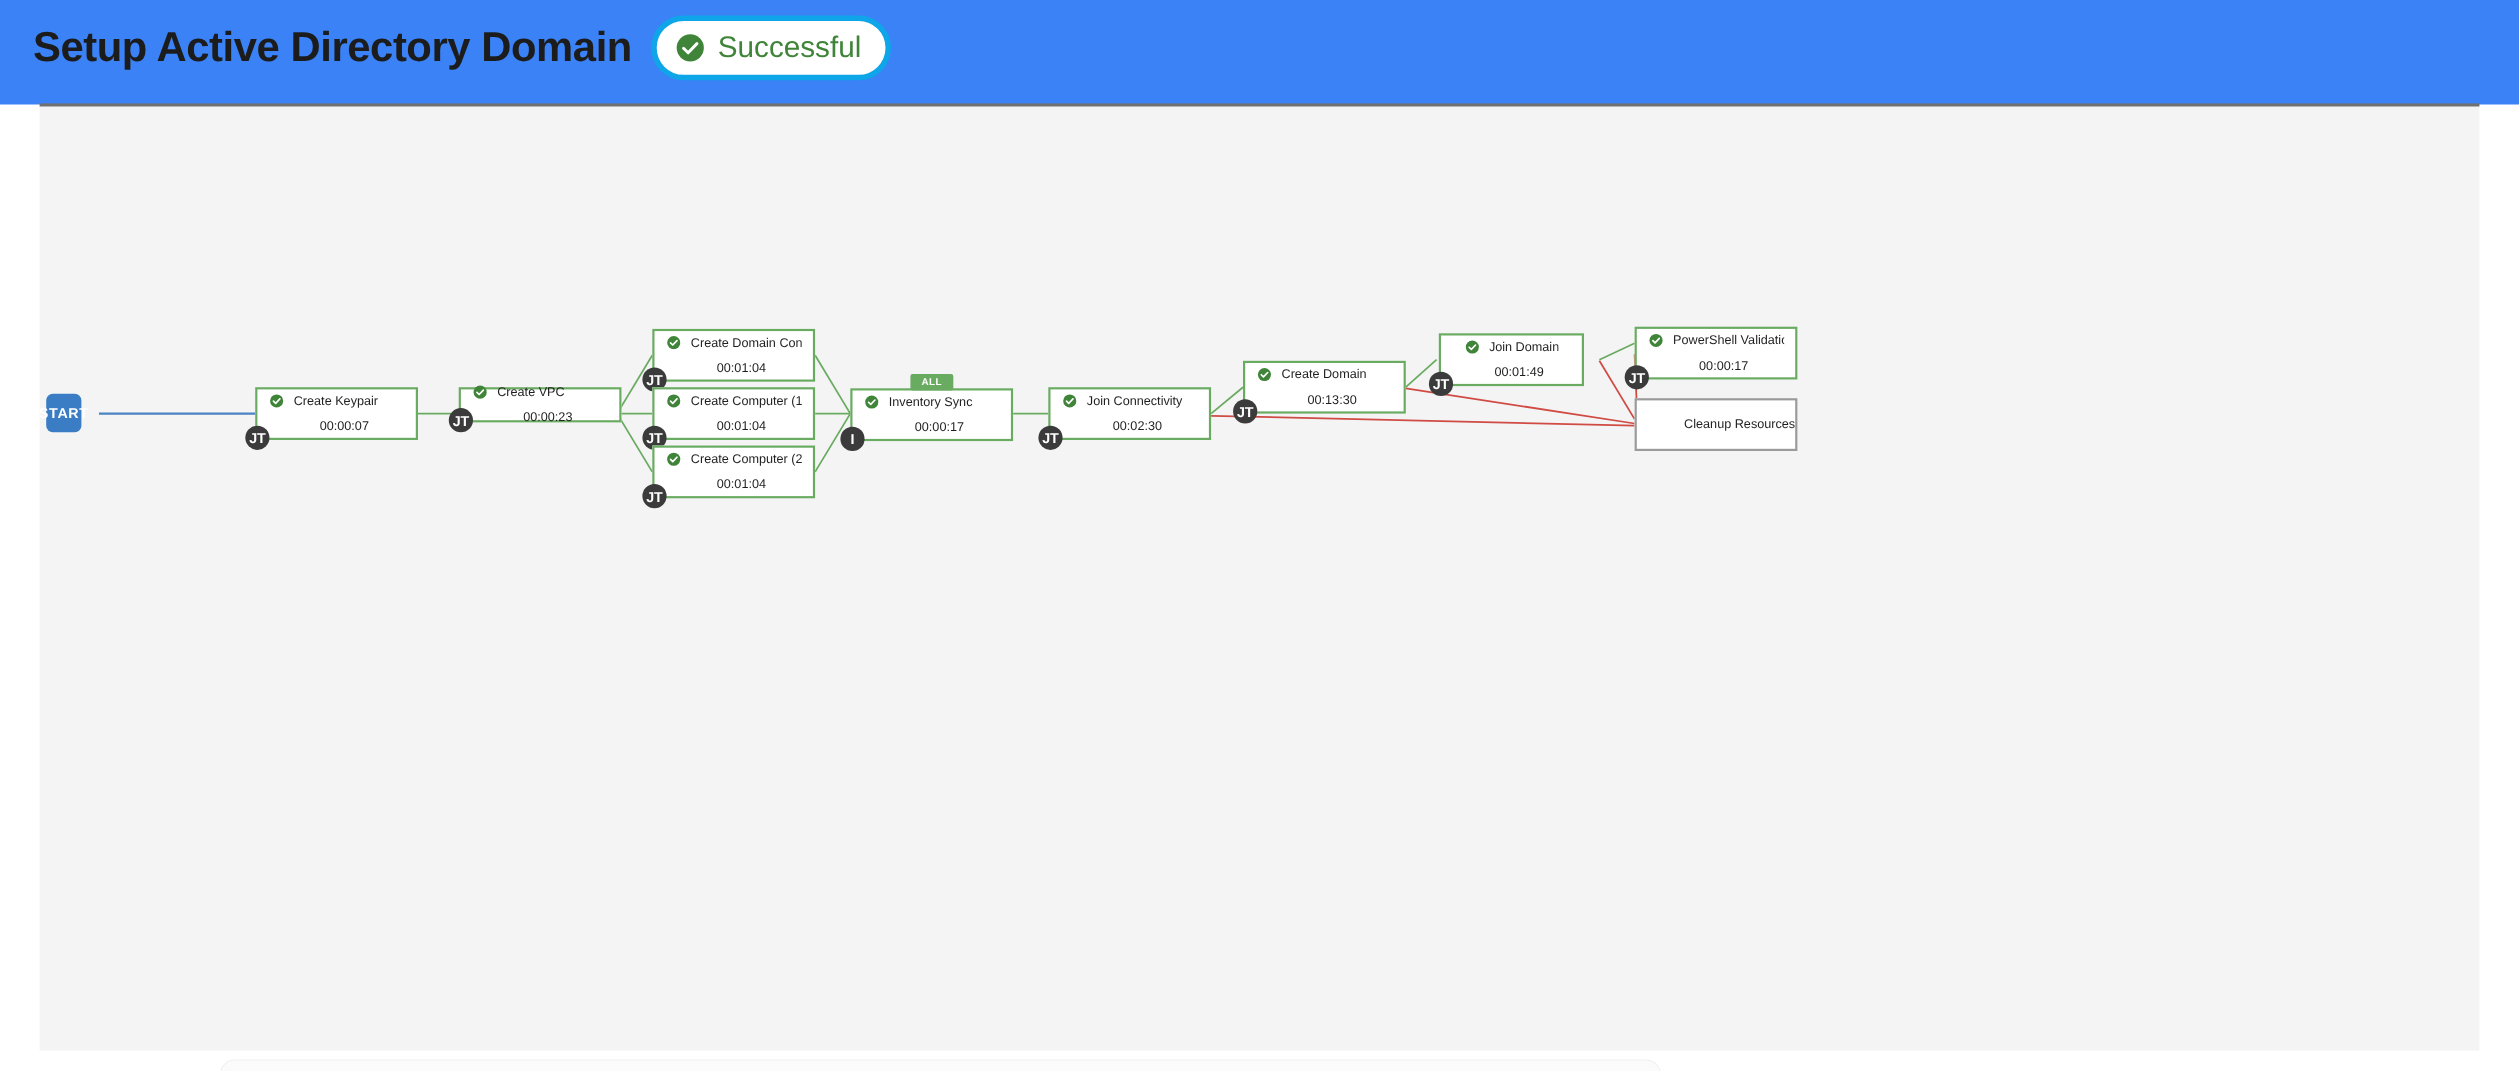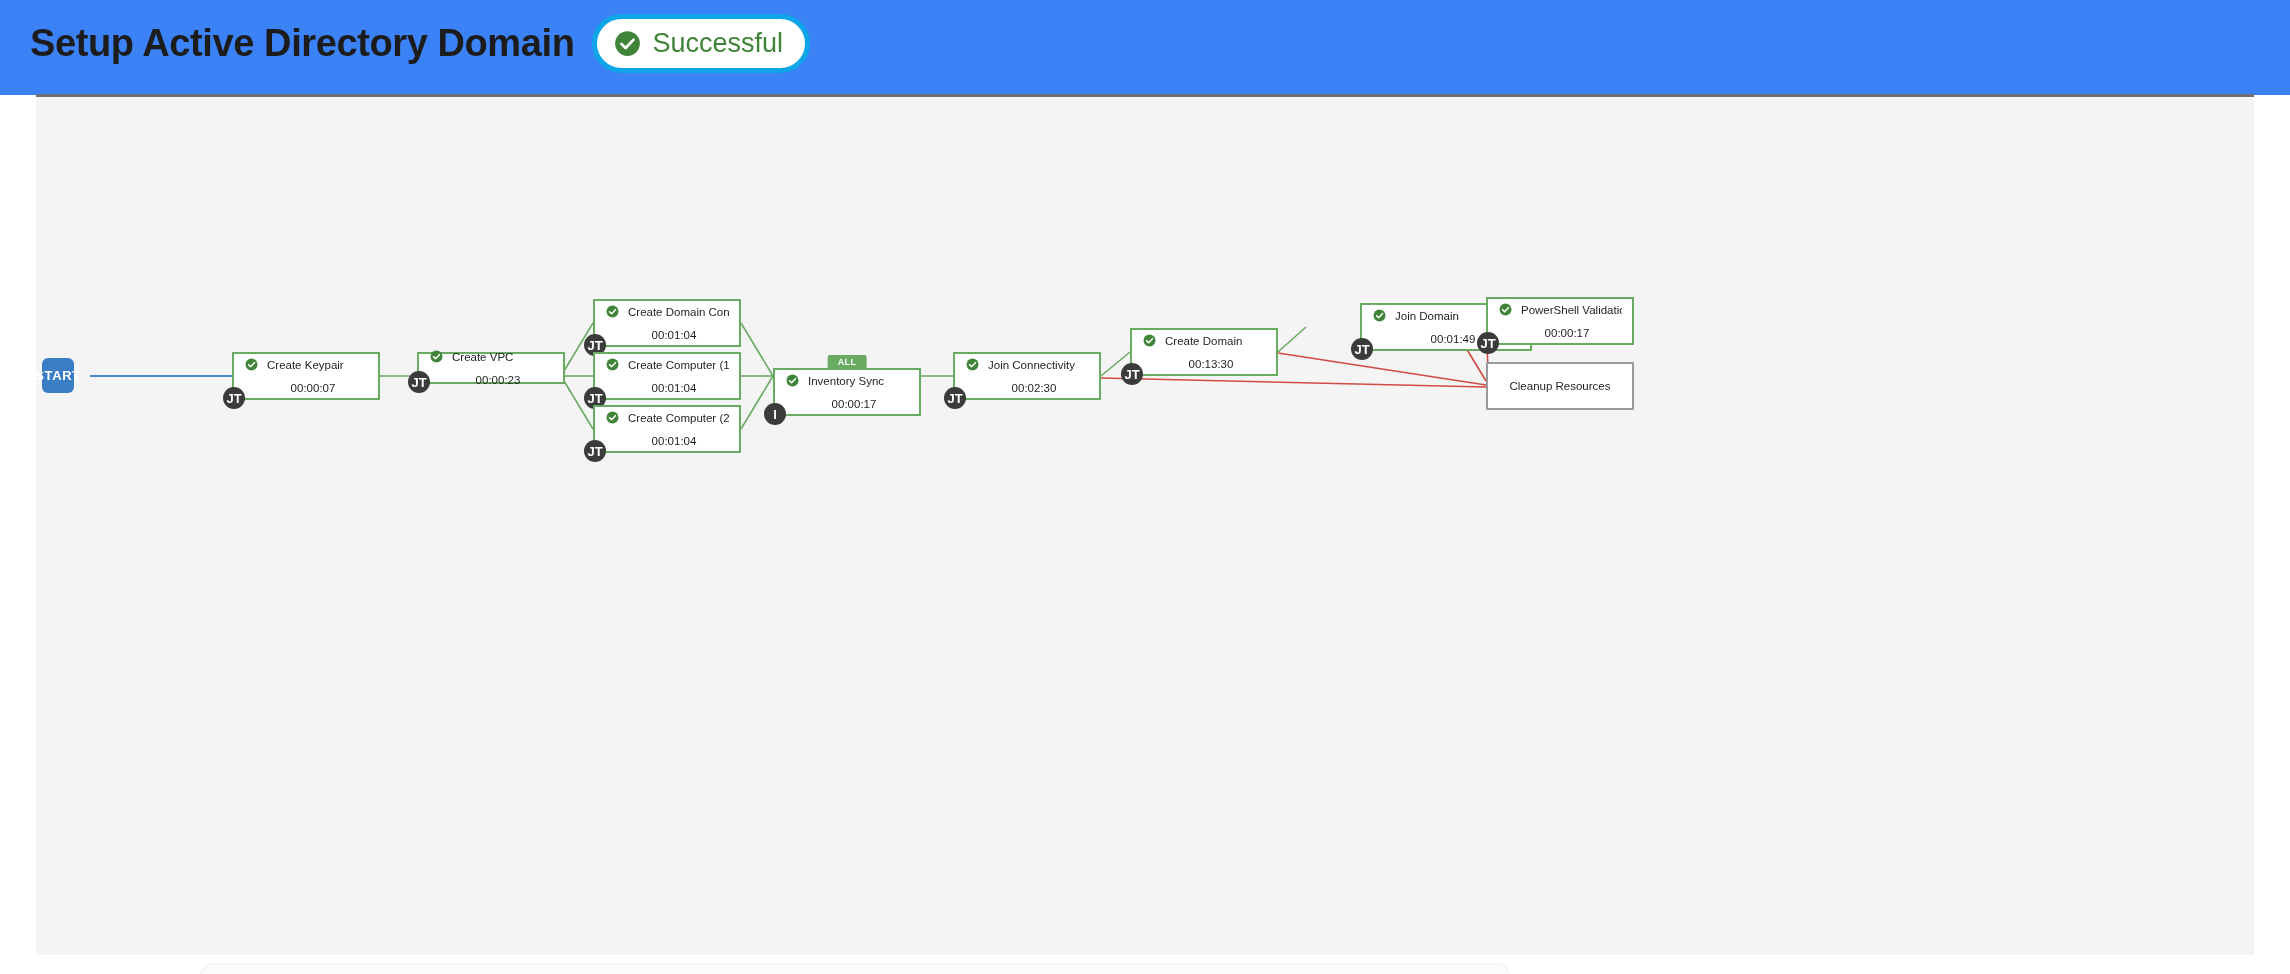--- a/index.html
+++ b/index.html
@@ -126,21 +126,21 @@
     overflow: hidden;
   }
   .node-time {
     font-size: 11.5px;
     color: #1f1f1f;
     text-align: center;
     margin-top: 11px;
     padding-left: 14px;
   }
   .node.pending .node-name {
-    text-align: center;
+    text-align: right;
     width: 100%;
   }
 
   
   .credential-badge {
     position: absolute;
     left: -11px; bottom: -11px;
     width: 22px; height: 22px;
     border-radius: 50%;
     background: #3b3b3b;
@@ -301,21 +301,21 @@
       <svg class="status-ico" viewBox="0 0 24 24">
         <circle cx="12" cy="12" r="11" fill="#3f8438"></circle>
         <path d="M6.6 12.3 L10.3 16 L17.4 8.6" fill="none" stroke="#fff" stroke-width="2.8" stroke-linecap="round" stroke-linejoin="round"></path>
       </svg>
       <span class="node-name">Create Computer (2)</span>
     </div>
     <div class="node-time">00:01:04</div>
     <div class="credential-badge">JT</div>
   </div>
 
-  <div class="node" style="left:737px; top:271px; width:148px; height:48px;">
+  <div class="node" style="left:737px; top:256px; width:148px; height:48px;">
     <div class="all-badge">ALL</div>
     <div class="node-title-row">
       <svg class="status-ico" viewBox="0 0 24 24">
         <circle cx="12" cy="12" r="11" fill="#3f8438"></circle>
         <path d="M6.6 12.3 L10.3 16 L17.4 8.6" fill="none" stroke="#fff" stroke-width="2.8" stroke-linecap="round" stroke-linejoin="round"></path>
       </svg>
       <span class="node-name">Inventory Sync</span>
     </div>
     <div class="node-time">00:00:17</div>
     <div class="credential-badge">I</div>
@@ -338,21 +338,21 @@
       <svg class="status-ico" viewBox="0 0 24 24">
         <circle cx="12" cy="12" r="11" fill="#3f8438"></circle>
         <path d="M6.6 12.3 L10.3 16 L17.4 8.6" fill="none" stroke="#fff" stroke-width="2.8" stroke-linecap="round" stroke-linejoin="round"></path>
       </svg>
       <span class="node-name">Create Domain</span>
     </div>
     <div class="node-time">00:13:30</div>
     <div class="credential-badge">JT</div>
   </div>
 
-  <div class="node" style="left:1324px; top:206px; width:172px; height:48px;">
+  <div class="node" style="left:1272px; top:206px; width:132px; height:48px;align-items:center;">
     <div class="node-title-row">
       <svg class="status-ico" viewBox="0 0 24 24">
         <circle cx="12" cy="12" r="11" fill="#3f8438"></circle>
         <path d="M6.6 12.3 L10.3 16 L17.4 8.6" fill="none" stroke="#fff" stroke-width="2.8" stroke-linecap="round" stroke-linejoin="round"></path>
       </svg>
       <span class="node-name">Join Domain</span>
     </div>
     <div class="node-time">00:01:49</div>
     <div class="credential-badge">JT</div>
   </div>

